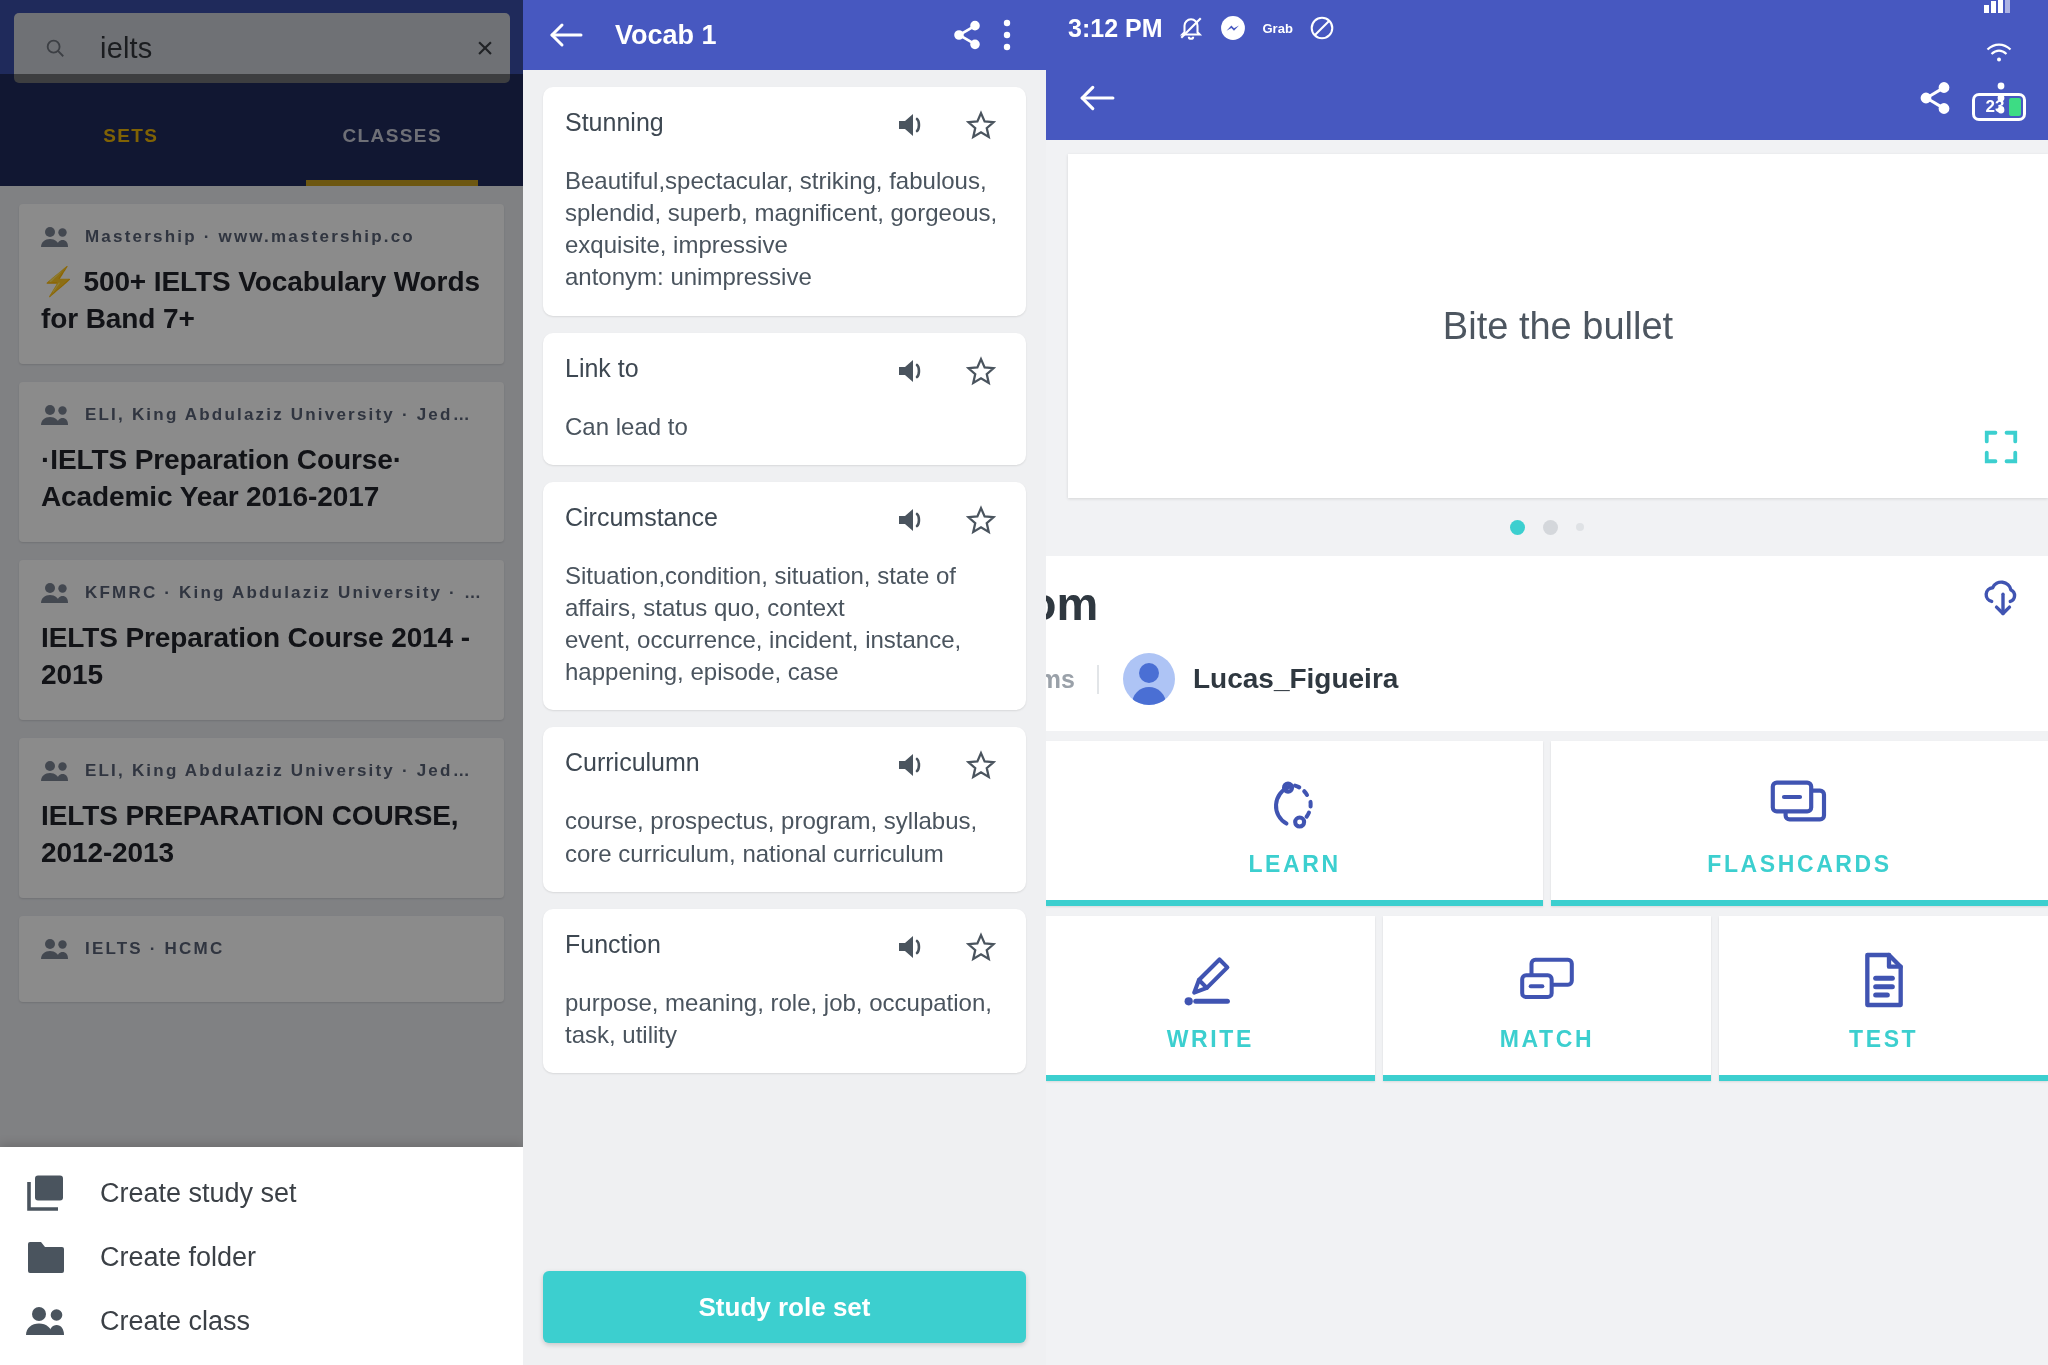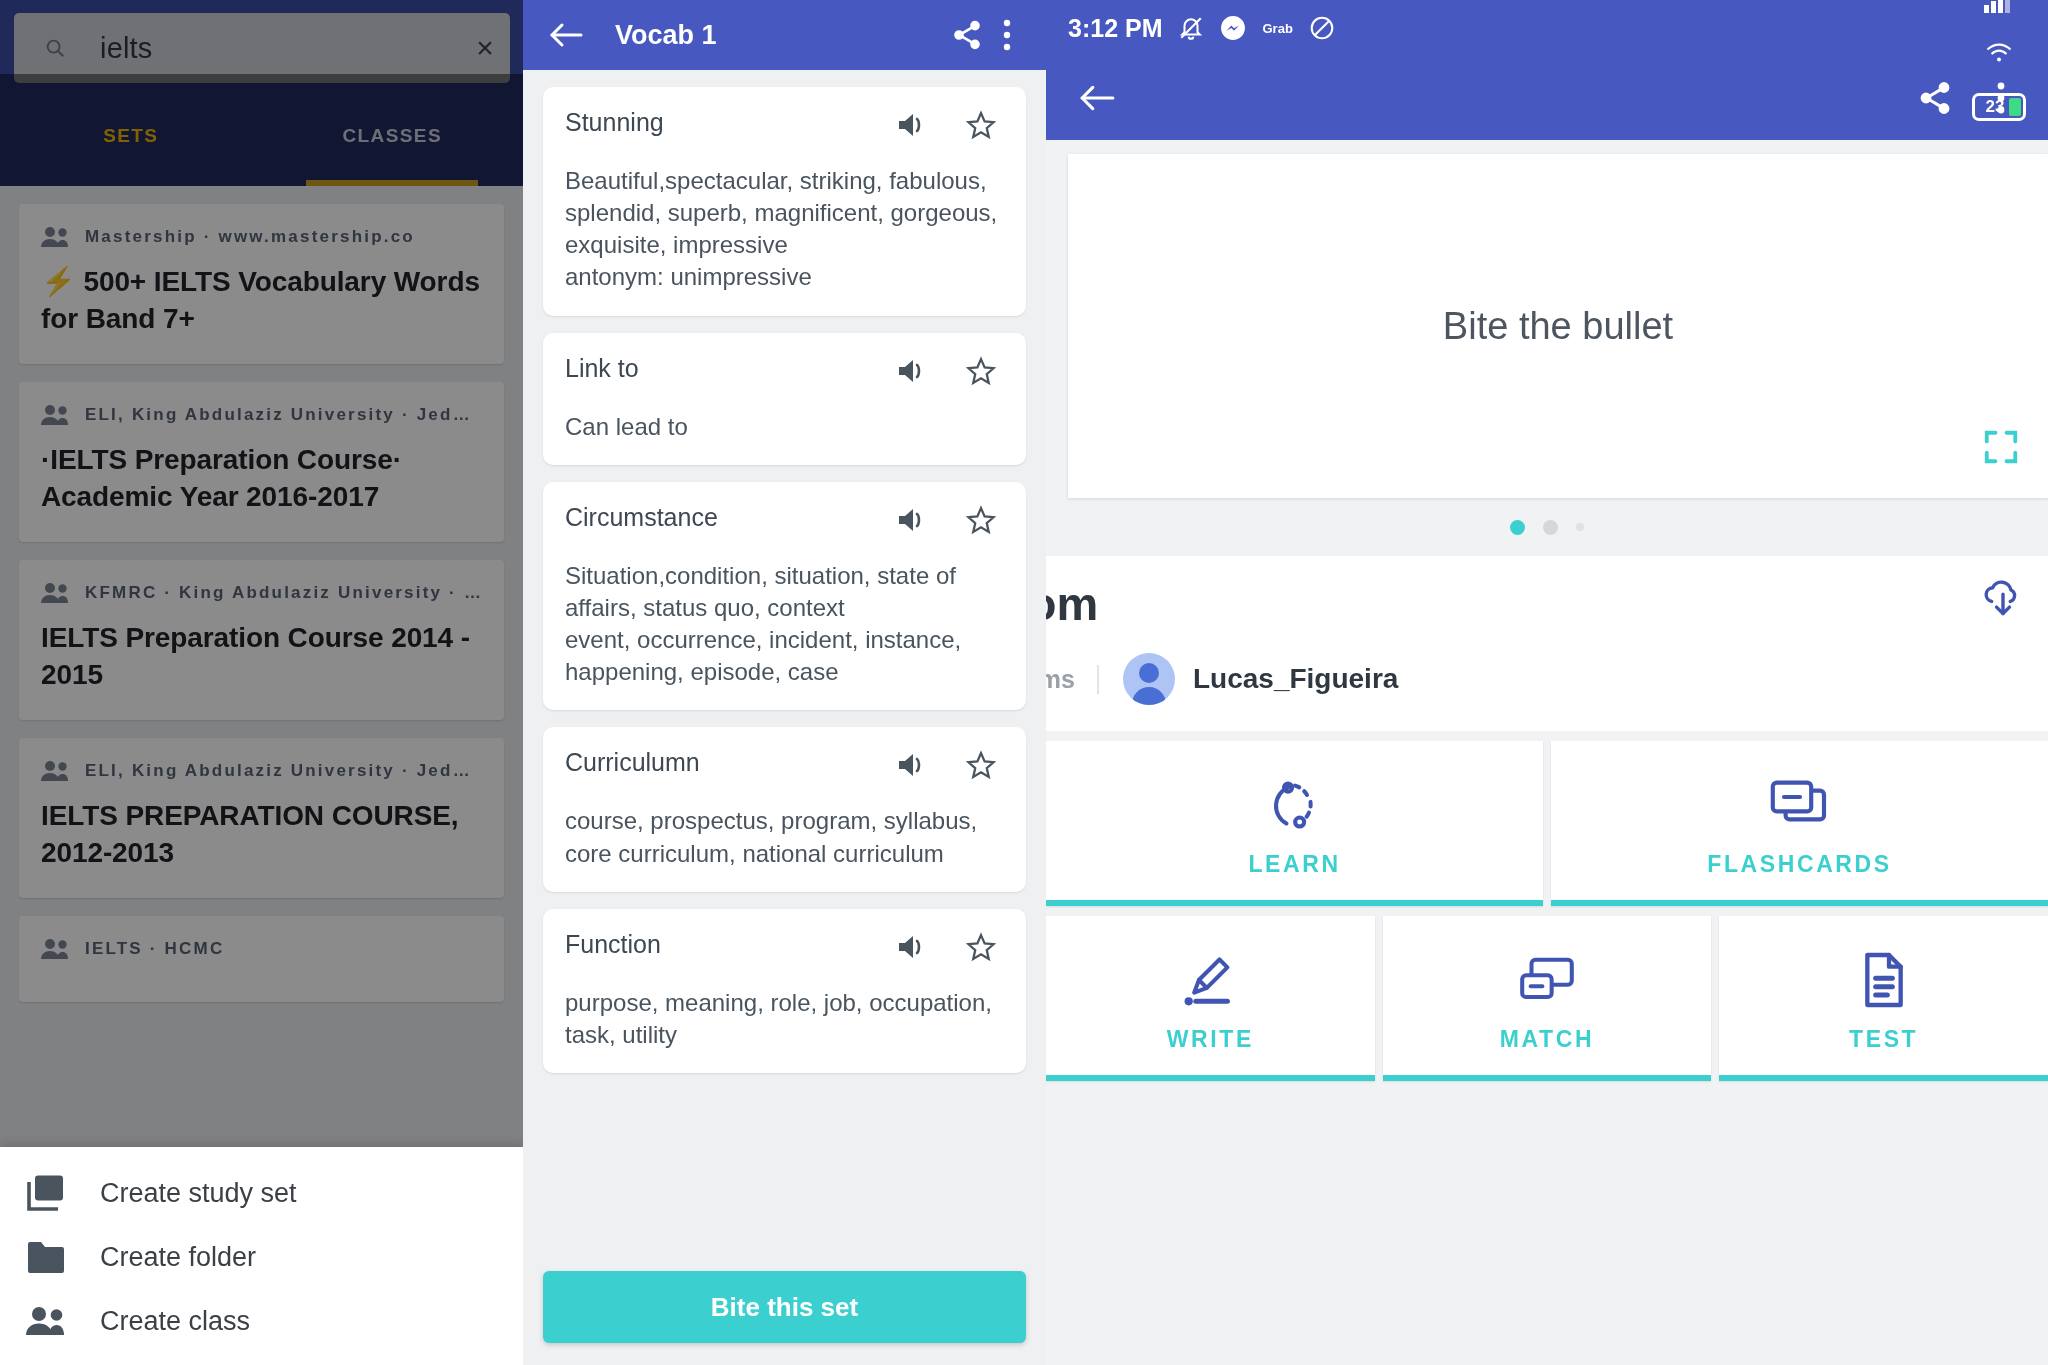--- a/index.html
+++ b/index.html
@@ -413,21 +413,21 @@
             </svg>
           </span>
         </div>
         <div class="tc-def">purpose, meaning, role, job, occupation, task, utility</div>
       </div>
     </div>
 
     <div class="p2-fadeout"></div>
 
     <div class="study-btn">
-      <span>Bite this set</span>
+      <span>Study role set</span>
     </div>
   </div>
 
   <div class="panel3">
 
     <div class="p3-status">
       <div class="st-left">
         <span>3:12 PM</span>
         <span class="st-ico">
           <svg width="26" height="26" viewBox="0 0 24 24" fill="none" stroke="#fff" stroke-width="1.9">

